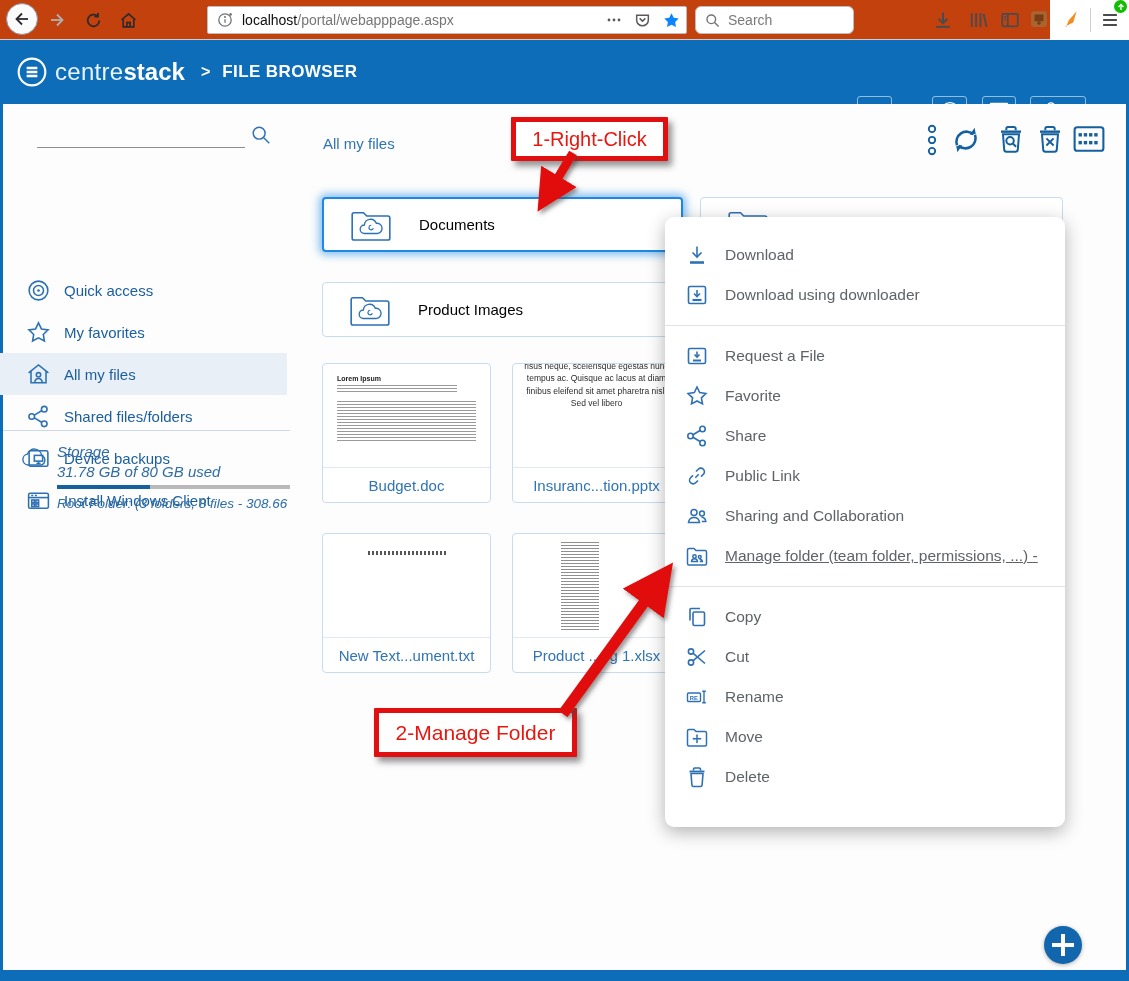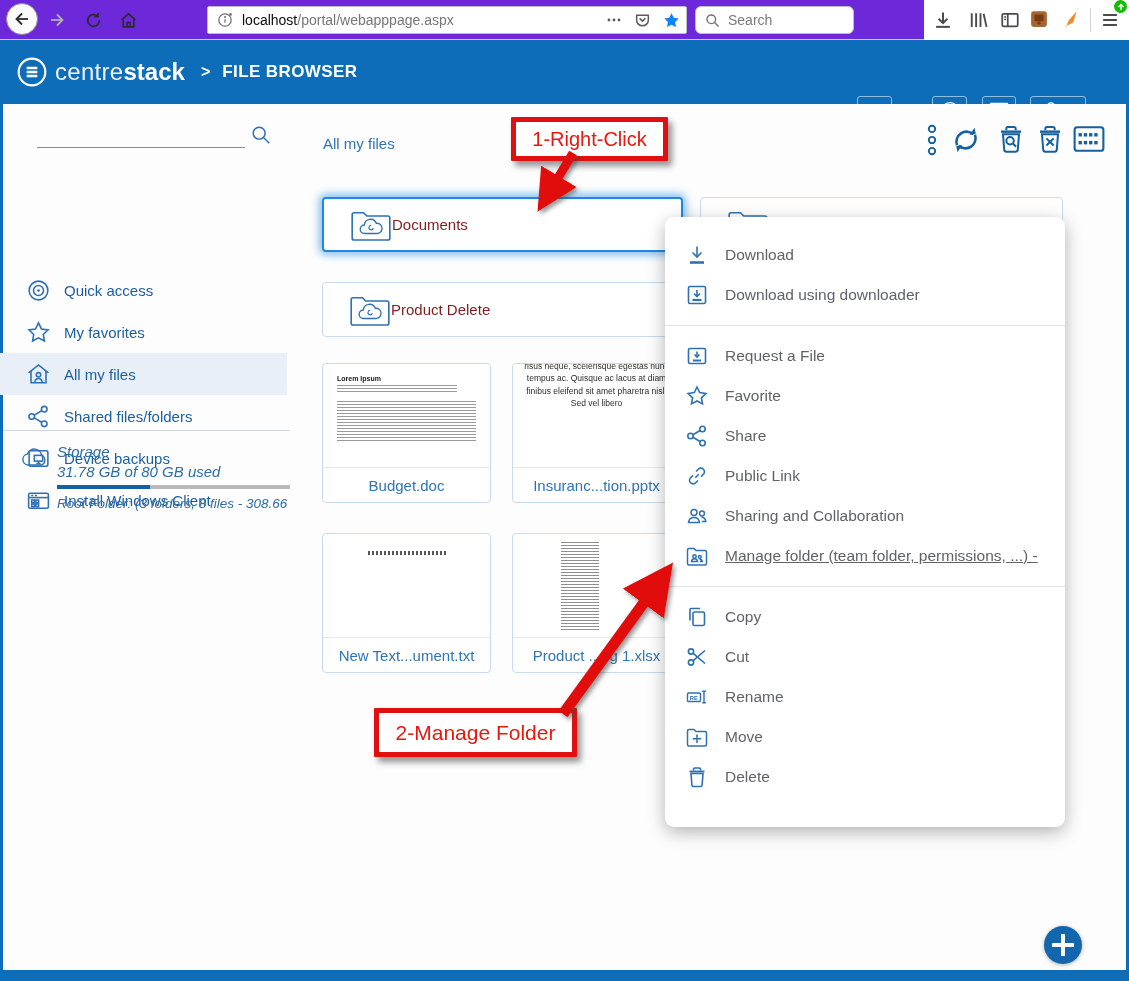--- a/index.html
+++ b/index.html
@@ -2,21 +2,21 @@
 <html><head>
 <meta charset="utf-8">
 <style>
   * { margin:0; padding:0; box-sizing:border-box; }
   html,body { width:1129px; height:981px; overflow:hidden; }
   body { position:relative; font-family:"Liberation Sans","DejaVu Sans",sans-serif; background:#fff; }
   .abs { position:absolute; }
   svg { display:block; }
 
   
-  #browser-bar { left:0; top:0; width:924px; height:40px; background:#6d28d9; border-bottom:1px solid #ccc; }
+  #browser-bar { left:0; top:0; width:1050px; height:40px; background:#c2410c; border-bottom:1px solid #ccc; }
   .bnav { position:absolute; display:flex; align-items:center; justify-content:center; cursor:pointer; }
   #btn-back { left:6px; top:3px; width:32px; height:32px; border:1px solid #8f8f9d; border-radius:50%; background:#fbfbfb; }
   #btn-fwd { left:46px; top:10px; width:22px; height:20px; }
   #btn-reload { left:82px; top:9px; width:22px; height:22px; }
   #btn-home { left:117px; top:9px; width:22px; height:22px; }
   #url-bar { left:207px; top:6px; width:480px; height:28px; background:#fff; border:1px solid #bdbdbf; border-radius:2px; display:flex; align-items:center; }
   #url-bar .uico { margin-left:9px; }
   .url-text { margin-left:9px; font-size:14px; white-space:nowrap; }
   .url-host { color:#0c0c0d; }
   .url-path { color:#767676; }
@@ -58,21 +58,21 @@
   #storage-bar { position:absolute; left:57px; top:485px; width:233px; height:4px; background:#b9b9b9; }
   #storage-bar .fill { height:100%; background:#15609f; width:40%; }
   
   #content { left:290px; top:104px; width:836px; height:866px; background:#fdfdfd; }
   #breadcrumb { position:absolute; left:323px; top:135px; font-size:15px; color:#2f74b5; cursor:pointer; }
   .cico { position:absolute; cursor:pointer; }
 
   .tile { position:absolute; background:#fff; border:1px solid #c7dcee; border-radius:4px; cursor:pointer; }
   .folder-tile { width:361px; height:55px; display:flex; align-items:center; }
   .folder-tile .ficon { margin-left:26px; }
-  .folder-tile .fname { font-size:15px; color:#7f1d1d; }
+  .folder-tile .fname { margin-left:27px; font-size:15px; color:#000000; }
   #tile-documents { left:322px; top:197px; border:2px solid #1e88e5; box-shadow:0 0 9px 3px rgba(30,136,229,.55); }
   #tile-hidden { left:700px; top:197px; width:363px; height:55px; }
   #tile-product-images { left:322px; top:282px; }
 
   .file-tile { width:169px; height:140px; }
   .file-tile .preview { height:104px; border-bottom:1px solid #e1e8ef; overflow:hidden; position:relative; }
   .file-tile .fname { height:34px; display:flex; align-items:center; justify-content:center; font-size:15px; color:#2f74b5; white-space:nowrap; }
   #tile-budget { left:322px; top:363px; }
   #tile-insurance { left:512px; top:363px; }
   #tile-newtext { left:322px; top:533px; }
@@ -398,21 +398,21 @@
 </div>
 
 <div class="tile folder-tile" id="tile-product-images">
   <span class="ficon">
       <svg width="42" height="32" viewBox="0 0 44 34" fill="none" stroke="#2d71b4" stroke-width="1.7">
         <path d="M2 31V6a2 2 0 012-2h10l3.5 3.5H40a2 2 0 012 2V31a2 2 0 01-2 2H4a2 2 0 01-2-2z"></path>
         <path d="M15 26a4.5 4.5 0 010-9 6.5 6.5 0 0112.6-1.8A4.8 4.8 0 0129 26z" stroke-width="1.4"></path>
         <path d="M24.5 20.5a2.4 2.4 0 11-2.2-3.2" stroke-width="1.2"></path>
       </svg>
     </span>
-  <span class="fname">Product Delete</span>
+  <span class="fname">Product Images</span>
 </div>
 
 <div class="tile file-tile" id="tile-budget">
   <div class="preview">
     <div class="doc-title">Lorem Ipsum</div>
     <div class="fake-lines doc-quote"></div>
     <div class="fake-lines doc-para"></div>
   </div>
   <div class="fname">Budget.doc</div>
 </div>

